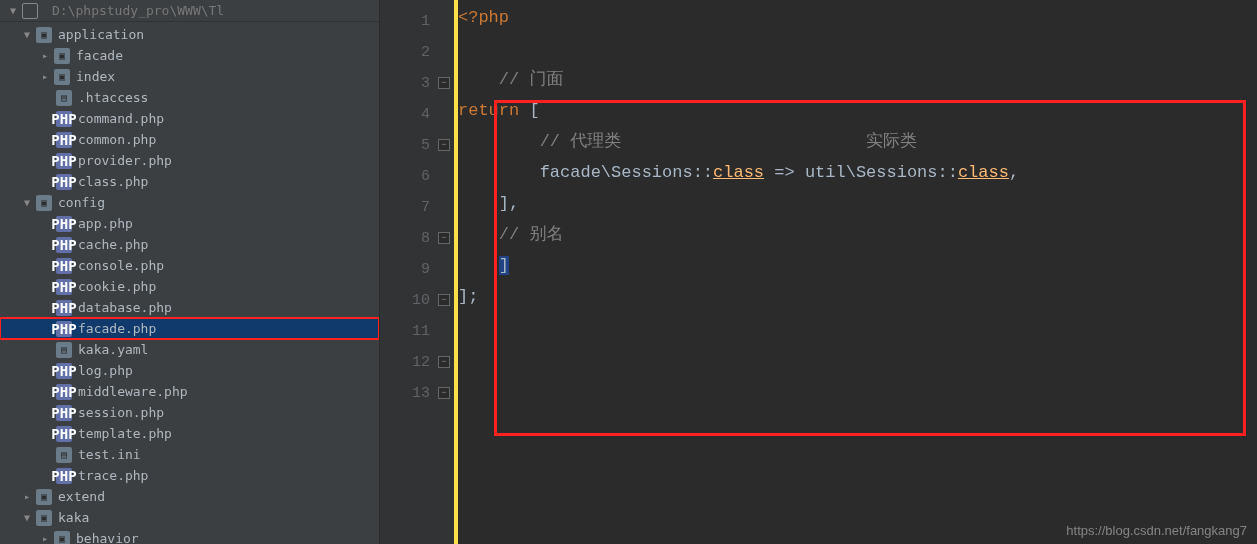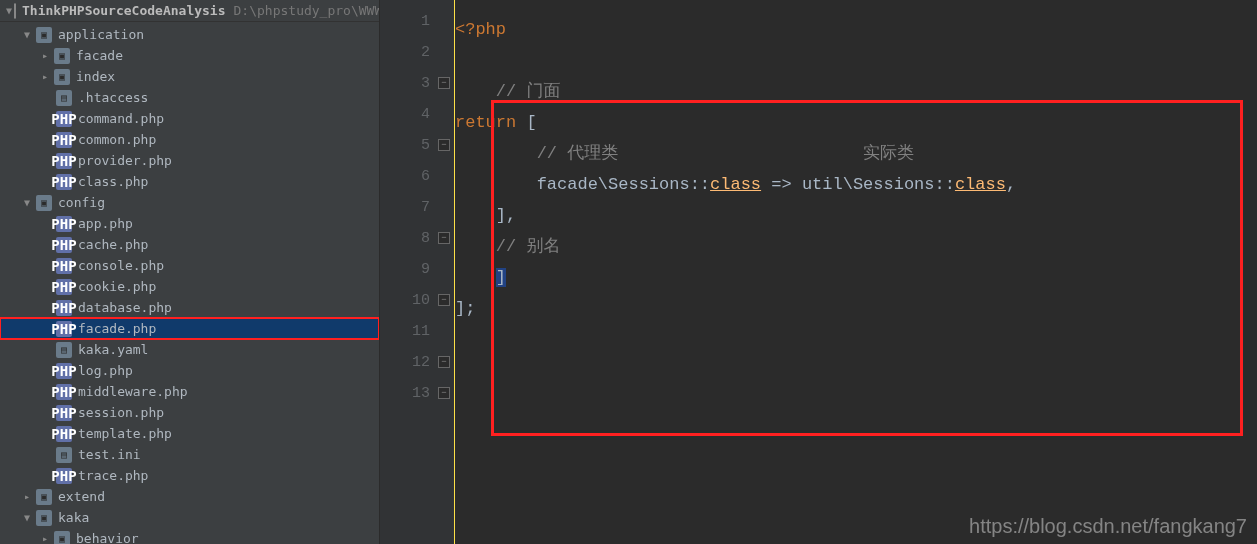--- a/index.html
+++ b/index.html
@@ -66,52 +66,51 @@
     padding-top:6px; font-size:15px;
   }
   .gutter div { height:31px; line-height:31px; padding-right:24px; position:relative; }
   .fold {
     position:absolute; right:4px; top:9px;
     width:12px; height:12px; border:1px solid #666;
     font-size:9px; line-height:10px; text-align:center; color:#888;
     background:#2b2b2b;
   }
   .code {
-    flex:1; padding-top:14px; position:relative;
-    border-left:1px solid #fde047;
+    flex:1; padding-top:2px; position:relative;
+    border-left:4px solid #fde047;
   }
   .line { height:31px; line-height:31px; white-space:pre; padding-left:0; }
   .hl-line { background:#323232; }
   .tag   { color:#cc7832; }
   .kw    { color:#cc7832; }
   .str   { color:#6a8759; }
   .cm    { color:#808080; }
   .cls   { color:#fdba74;text-decoration:underline; }
   .txt   { color:#a9b7c6; }
   .caret-box { background:#214283; }
   .codebox {
     position:absolute; border:3px solid #ff2020;
     pointer-events:none;
   }
   .watermark {
     position:absolute; bottom:6px; right:10px;
-    color:#aaa; font-size:20px; font-family:Arial,sans-serif;
+    color:#aaa; font-size:13px; font-family:Arial,sans-serif;
     opacity:0.7;
   }
 </style>
 </head>
 <body>
 
 <div class="root">
 
   <div class="sidebar">
     <div class="crumb">
       <span class="arrow">▼</span>
       <span class="icon proj"></span>
-      <span class="name">ThinkPHPSourceCodeAnalysis</span>
       <span class="path">D:\phpstudy_pro\WWW\Tl</span>
     </div>
     <div class="tree">
       <div class="row">
           <span class="pad" style="width:14px"></span>
           <span class="arrow">▼</span>
           <span class="icon folder">▣</span>
           <span class="label">application</span>
         </div>
       <div class="row">

